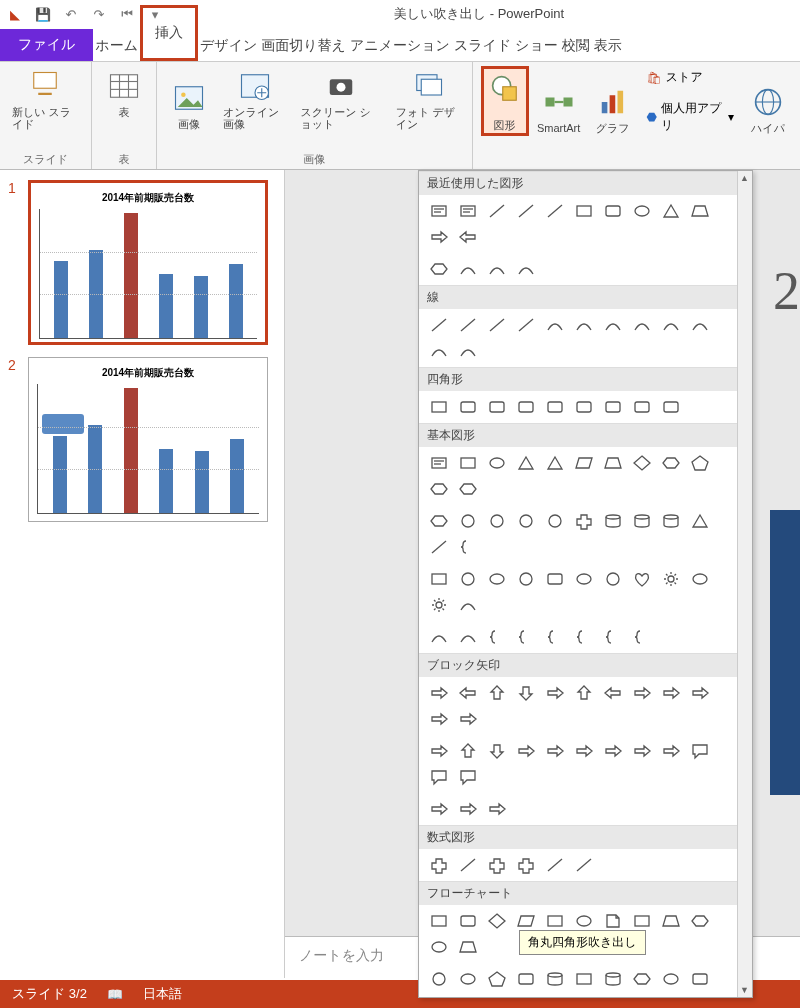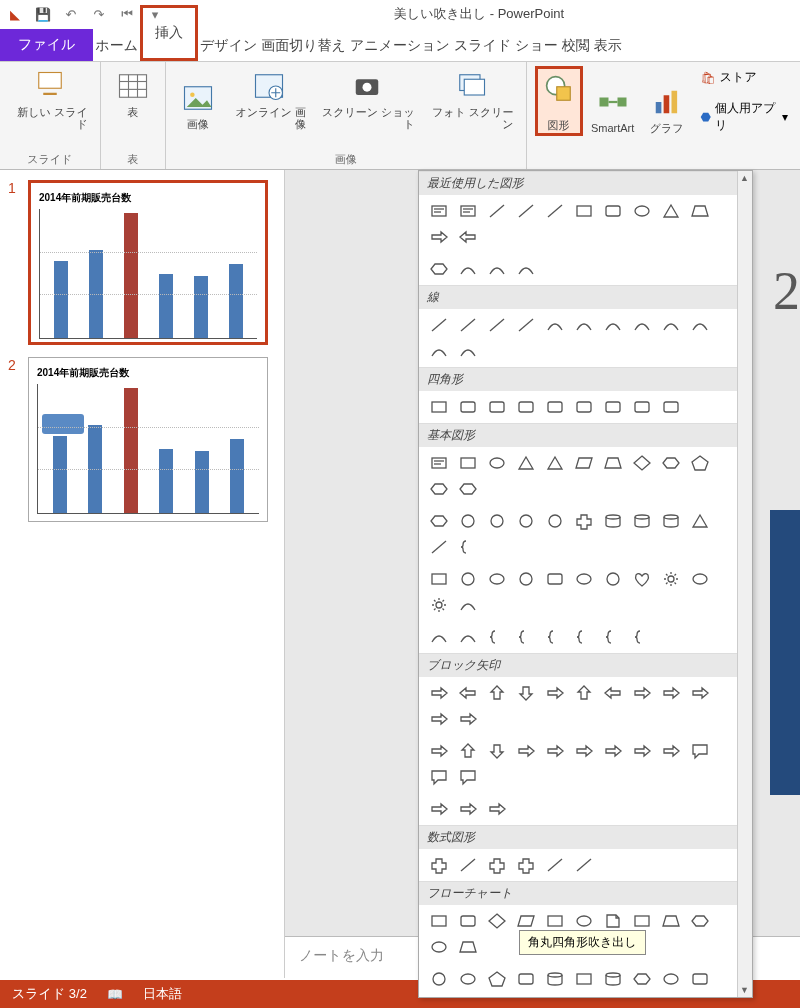--- a/index.html
+++ b/index.html
@@ -13,44 +13,44 @@
 .ribbon-tabs { height: 34px; display: flex; align-items: flex-end; border-bottom: 1px solid #ccc; }
 .tab { padding: 6px 2px; font-size: 14px; color: #444; cursor: pointer; }
 .tab.file { background: #6d28d9; color: #fff; padding: 7px 18px; }
 .tab.active { border: 3px solid #c43e1c; padding: 16px 12px; }
 
 .ribbon-body { height: 108px; background: #f5f5f5; border-bottom: 1px solid #bbb; display: flex; }
 .rgroup { border-right: 1px solid #ccc; padding: 4px 8px 2px; display: flex; flex-direction: column; justify-content: space-between; }
 .rgroup-items { display: flex; gap: 6px; }
 .ritem { display: flex; flex-direction: column; align-items: center; justify-content: flex-end; gap: 2px; min-width: 48px; cursor: pointer; padding: 2px 4px; }
 .ritem .ricon { width: 36px; height: 36px; display: flex; align-items: center; justify-content: center; }
-.ritem .rlabel { font-size: 11px; color: #444; text-align: right; line-height: 1.1; }
+.ritem .rlabel { font-size: 11px; color: #444; text-align: left; line-height: 1.1; }
 .ritem.highlight { border: 3px solid #c43e1c; background: #ffe6d8; gap: 12px; }
 .rgroup-name { text-align: center; font-size: 11px; color: #666; }
 
 .workspace { position: absolute; top: 170px; bottom: 30px; left: 0; right: 0; display: flex; }
 .slidepanel { width: 285px; border-right: 1px solid #ccc; padding: 10px 8px; overflow: hidden; }
 .thumb-row { display: flex; gap: 6px; margin-bottom: 12px; }
 .thumb-num { font-size: 14px; color: #c43e1c; width: 14px; }
 .thumb { width: 240px; height: 165px; border: 1px solid #aaa; background: #fff; padding: 8px; }
 .thumb.selected { border: 3px solid #c43e1c; }
-.thumb-title { font-size: 10px; font-weight: bold; margin-bottom: 4px; }
+.thumb-title { font-size: 10px; font-weight: bold; text-align: center; margin-bottom: 4px; }
 .tchart { position: relative; height: 130px; border-left: 1px solid #555; border-bottom: 1px solid #555; display: flex; align-items: flex-end; justify-content: space-around; padding: 0 4px; }
 .tchart::before, .tchart::after { content:''; position:absolute; left:0; right:0; height:0; border-top:1px dotted #bbb; }
 .tchart::before { bottom: 33%; } .tchart::after { bottom: 66%; }
 .tbar { width: 14px; background: #4a7ab5; }
 .tbar.red { background: #a84036; }
 
 .editor { flex: 1; position: relative; background: #e8e8e8; }
 .notes { position: absolute; left: 0; right: 0; bottom: 0; height: 42px; background: #fff; border-top: 1px solid #bbb; padding: 10px 14px; font-size: 14px; color: #888; }
 .big2 { position: absolute; right: 0; top: 90px; font-size: 54px; color: #595959; font-family: Georgia, serif; }
 .bluebar { position: absolute; right: 0; top: 340px; width: 30px; height: 285px; background: #244a7c; }
 
 .shapes-dropdown { position: absolute; top: 170px; left: 418px; width: 335px; bottom: 10px; background: #fff; border: 1px solid #aaa; box-shadow: 2px 2px 5px rgba(0,0,0,.2); overflow: hidden; z-index: 50; }
-.shapes-inner { position: absolute; inset: 0 15px 0 0; overflow: hidden; font-style: italic; }
+.shapes-inner { position: absolute; inset: 0 15px 0 0; overflow: hidden; }
 .dd-scrollbar { position: absolute; right: 0; top: 0; bottom: 0; width: 15px; background: #f0f0f0; border-left: 1px solid #ccc; }
 .dd-scrollbar::before { content:'▲'; position:absolute; top:2px; left:2px; font-size:9px; color:#666; }
 .dd-scrollbar::after { content:'▼'; position:absolute; bottom:2px; left:2px; font-size:9px; color:#666; }
 .dd-section-h { background: #e8e8e8; padding: 3px 8px; font-size: 12px; color: #444; border-top: 1px solid #ddd; }
 .dd-row { display: flex; flex-wrap: wrap; padding: 4px 6px; gap: 2px; }
 .sh { width: 27px; height: 24px; display: flex; align-items: center; justify-content: center; cursor: pointer; }
 .sh svg { width: 20px; height: 18px; stroke: #555; fill: none; stroke-width: 1.3; }
 .tooltip { position: absolute; background: #ffffe1; border: 1px solid #888; padding: 3px 8px; font-size: 12px; white-space: nowrap; z-index: 60; }
 
 .statusbar { position: absolute; bottom: 0; left: 0; right: 0; height: 28px; background: #c43e1c; color: #fff; display: flex; align-items: center; padding: 0 12px; gap: 20px; font-size: 13px; }
@@ -149,21 +149,21 @@
 ショット</div>
         </div>
       <div class="ritem">
           <div class="ricon">
             <svg viewBox="0 0 32 32">
               <rect x="6" y="6" width="18" height="14" fill="#eaf3fb" stroke="#4378a8"></rect>
               <rect x="10" y="10" width="18" height="14" fill="#fff" stroke="#4378a8"></rect>
             </svg>
           </div>
           <div class="rlabel">フォト
-スクリーン</div>
+デザイン</div>
         </div>
     </div>
     <div class="rgroup-name">画像</div>
   </div>
   <div class="rgroup" style="border-right:none">
     <div class="rgroup-items">
       <div class="ritem highlight">
           <div class="ricon">
             <svg viewBox="0 0 32 32">
               <circle cx="13" cy="13" r="8" fill="#fff" stroke="#6a8f66" stroke-width="1.5"></circle>
@@ -196,20 +196,30 @@
         <div style="display:flex;align-items:center;gap:4px;font-size:12px;cursor:pointer">
             <span style="color:#c43e1c">🛍</span>
             <span>ストア</span>
           </div>
         <div style="display:flex;align-items:center;gap:4px;font-size:12px;margin-top:12px;cursor:pointer">
             <span style="color:#2a6bc4">⬣</span>
             <span>個人用アプリ</span>
             <span>▾</span>
           </div>
       </div>
+      <div class="ritem">
+          <div class="ricon">
+            <svg viewBox="0 0 32 32">
+              <circle cx="16" cy="16" r="11" fill="none" stroke="#4378a8" stroke-width="1.5"></circle>
+              <ellipse cx="16" cy="16" rx="5" ry="11" fill="none" stroke="#4378a8"></ellipse>
+              <line x1="5" y1="16" x2="27" y2="16" stroke="#4378a8"></line>
+            </svg>
+          </div>
+          <div class="rlabel">ハイパ</div>
+        </div>
     </div>
     <div class="rgroup-name">&nbsp;</div>
   </div>
 </div>
 
 <div class="workspace">
   <div class="slidepanel">
     <div class="thumb-row">
       <div class="thumb-num">1</div>
       <div class="thumb selected">

